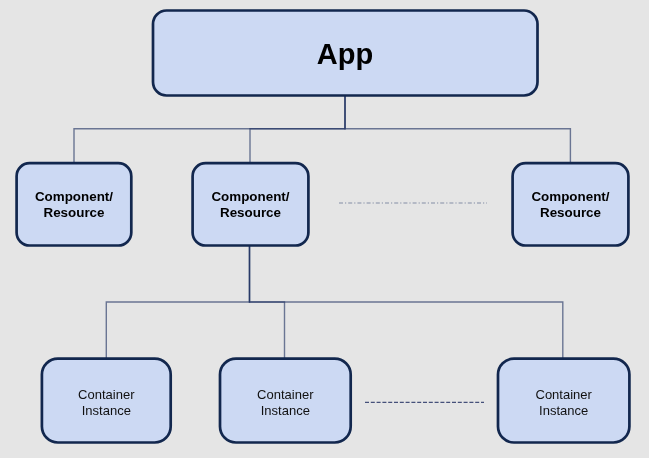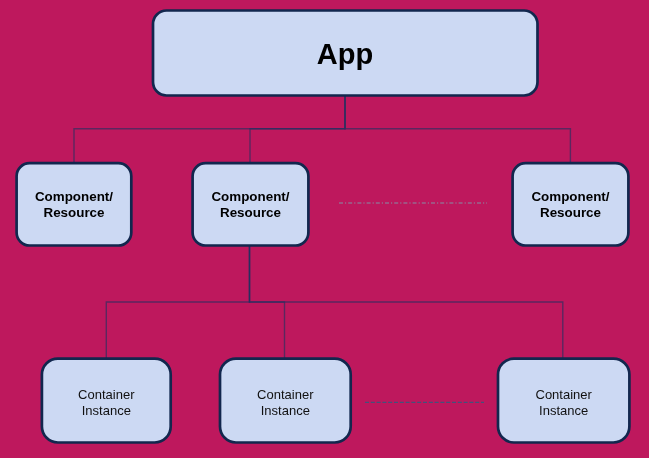--- a/index.html
+++ b/index.html
@@ -1,16 +1,16 @@
 <!DOCTYPE html>
 <html><head>
 <meta charset="utf-8">
 <style>
   html,body{margin:0;padding:0;background:#ffffff;}
-  .wrap{position:relative;width:649px;height:458px;background:#be185d;overflow:hidden;}
+  .wrap{position:relative;width:649px;height:458px;background:#e5e5e5;overflow:hidden;}
   svg{display:block;}
   text{font-family:"Liberation Sans", sans-serif;}
 </style>
 </head>
 <body>
 <div class="wrap">
 <svg width="649" height="458" viewBox="0 0 649 458">
 
   <g fill="none" stroke="#1f3161" stroke-opacity="0.62" stroke-width="1.4">
     <polyline points="345,95.5 345,128.7 74,128.7 74,163.2"></polyline>

